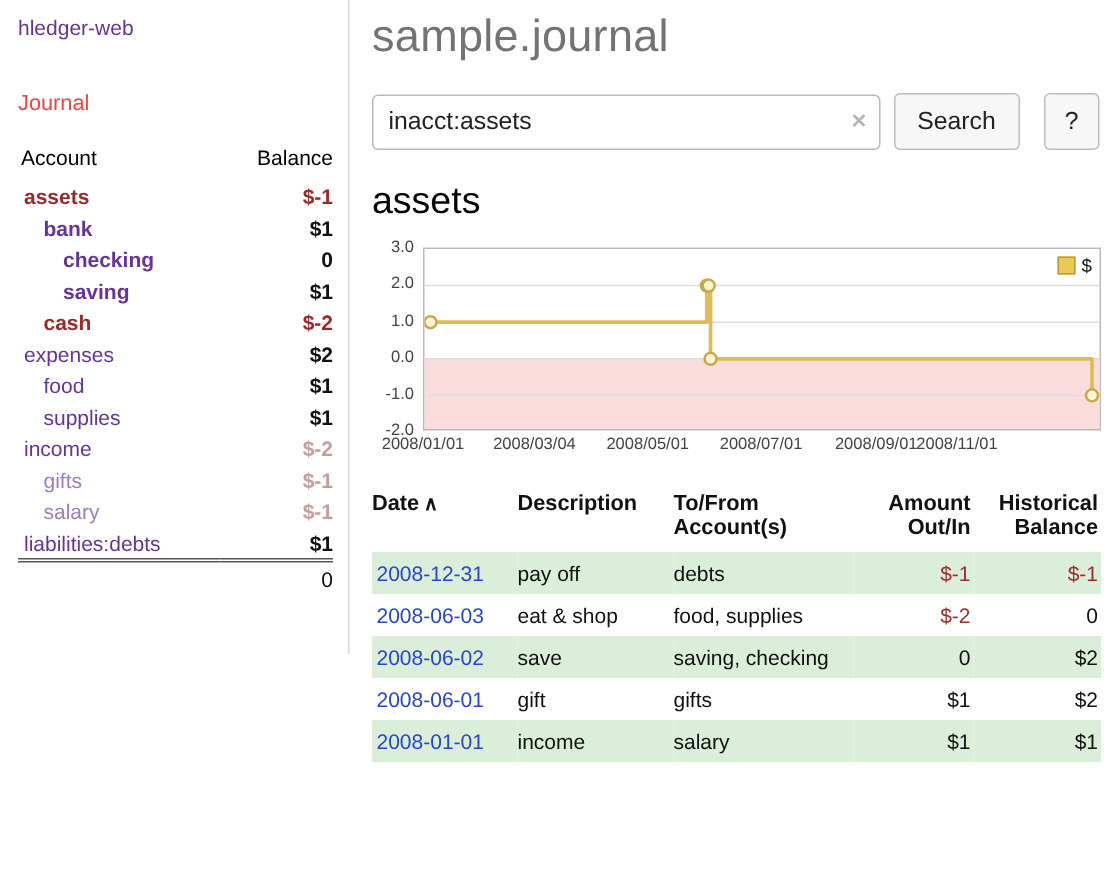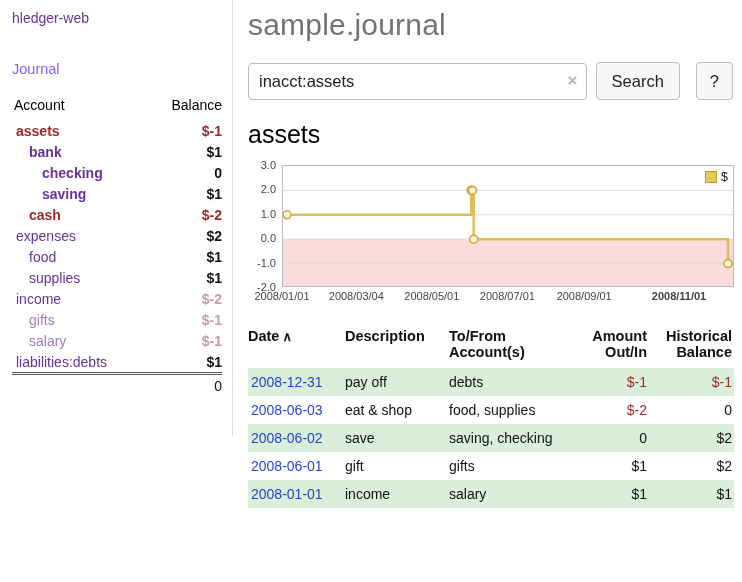--- a/index.html
+++ b/index.html
@@ -9,21 +9,21 @@
     font-family:"Liberation Sans", sans-serif; font-size:14px; color:#111;
   }
   a { text-decoration:none; cursor:pointer; }
 
   
   .sidebar {
     position:absolute; left:0; top:0; width:233px; height:436px;
     padding:10px 10px 0 12px; border-right:1px solid #d9d9d9;
   }
   .app-title { display:block; color:#663399; font-size:14px; margin-bottom:35px; }
-  .journal-link { display:block; color:#8b5cf6; font-size:14.5px; margin-bottom:18px; }
+  .journal-link { display:block; color:#ef4444; font-size:14.5px; margin-bottom:18px; }
   table.accounts { width:100%; border-collapse:separate; border-spacing:0; }
   table.accounts th { font-weight:normal; text-align:left; font-size:14px; padding:2px 0 7px 2px; color:#000000; }
   table.accounts th.balh { text-align:right; }
   table.accounts td { padding:2.5px 0; font-size:14px; }
   td.acct a { color:#663399; }
   tr.b { font-weight:bold; }
   tr.i0 td.acct { padding-left:4px; }
   tr.i1 td.acct { padding-left:17px; }
   tr.i2 td.acct { padding-left:30px; }
   tr.negname td.acct a { color:#9c2929; }
@@ -195,21 +195,21 @@
       <div class="legend">
         <span class="legend-swatch"></span>
         <span class="legend-label">$</span>
       </div>
       <div class="xlabels">
           <span class="xt" style="left: 0px;">2008/01/01</span>
           <span class="xt" style="left: 74.3014px;">2008/03/04</span>
           <span class="xt" style="left: 149.841px;">2008/05/01</span>
           <span class="xt" style="left: 225.381px;">2008/07/01</span>
           <span class="xt" style="left: 302.159px;">2008/09/01</span>
-          <span class="xt" style="left: 397px; font-weight: bold;">2008/11/01</span>
+          <span class="xt" style="left: 356px;">2008/11/01</span>
         </div>
     </div>
   </div>
 
   <table class="register">
     <colgroup>
       <col style="width:97px">
         <col style="width:104px">
         <col style="width:120px">
         <col style="width:80px">

